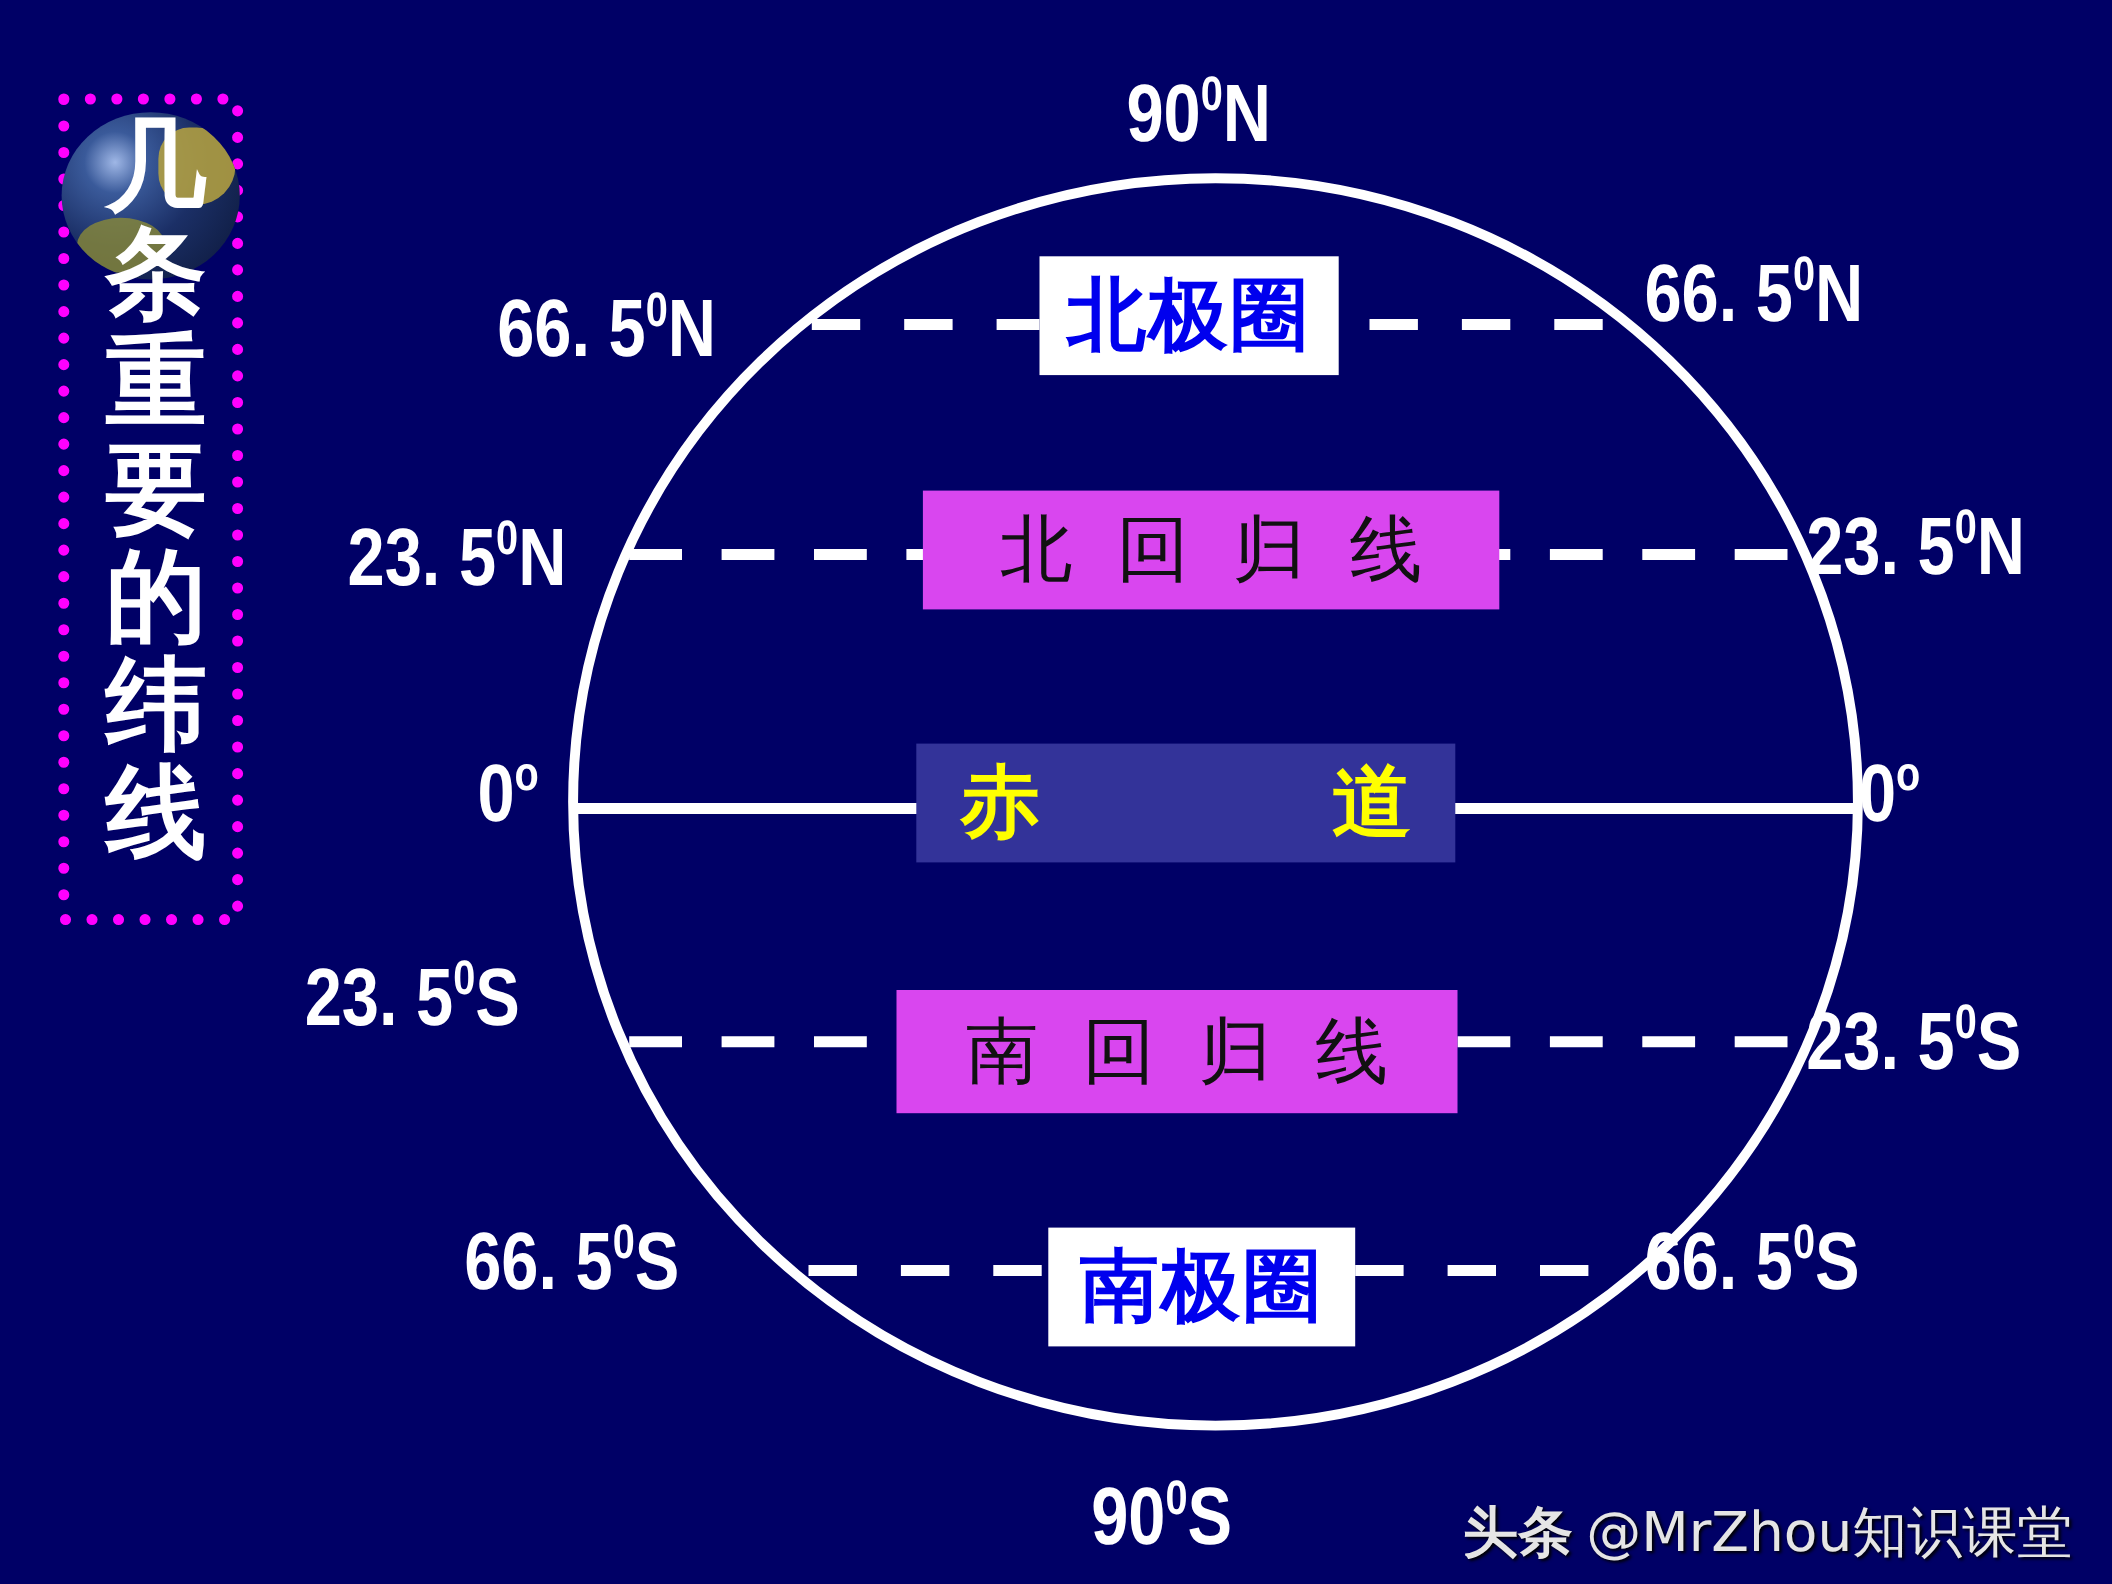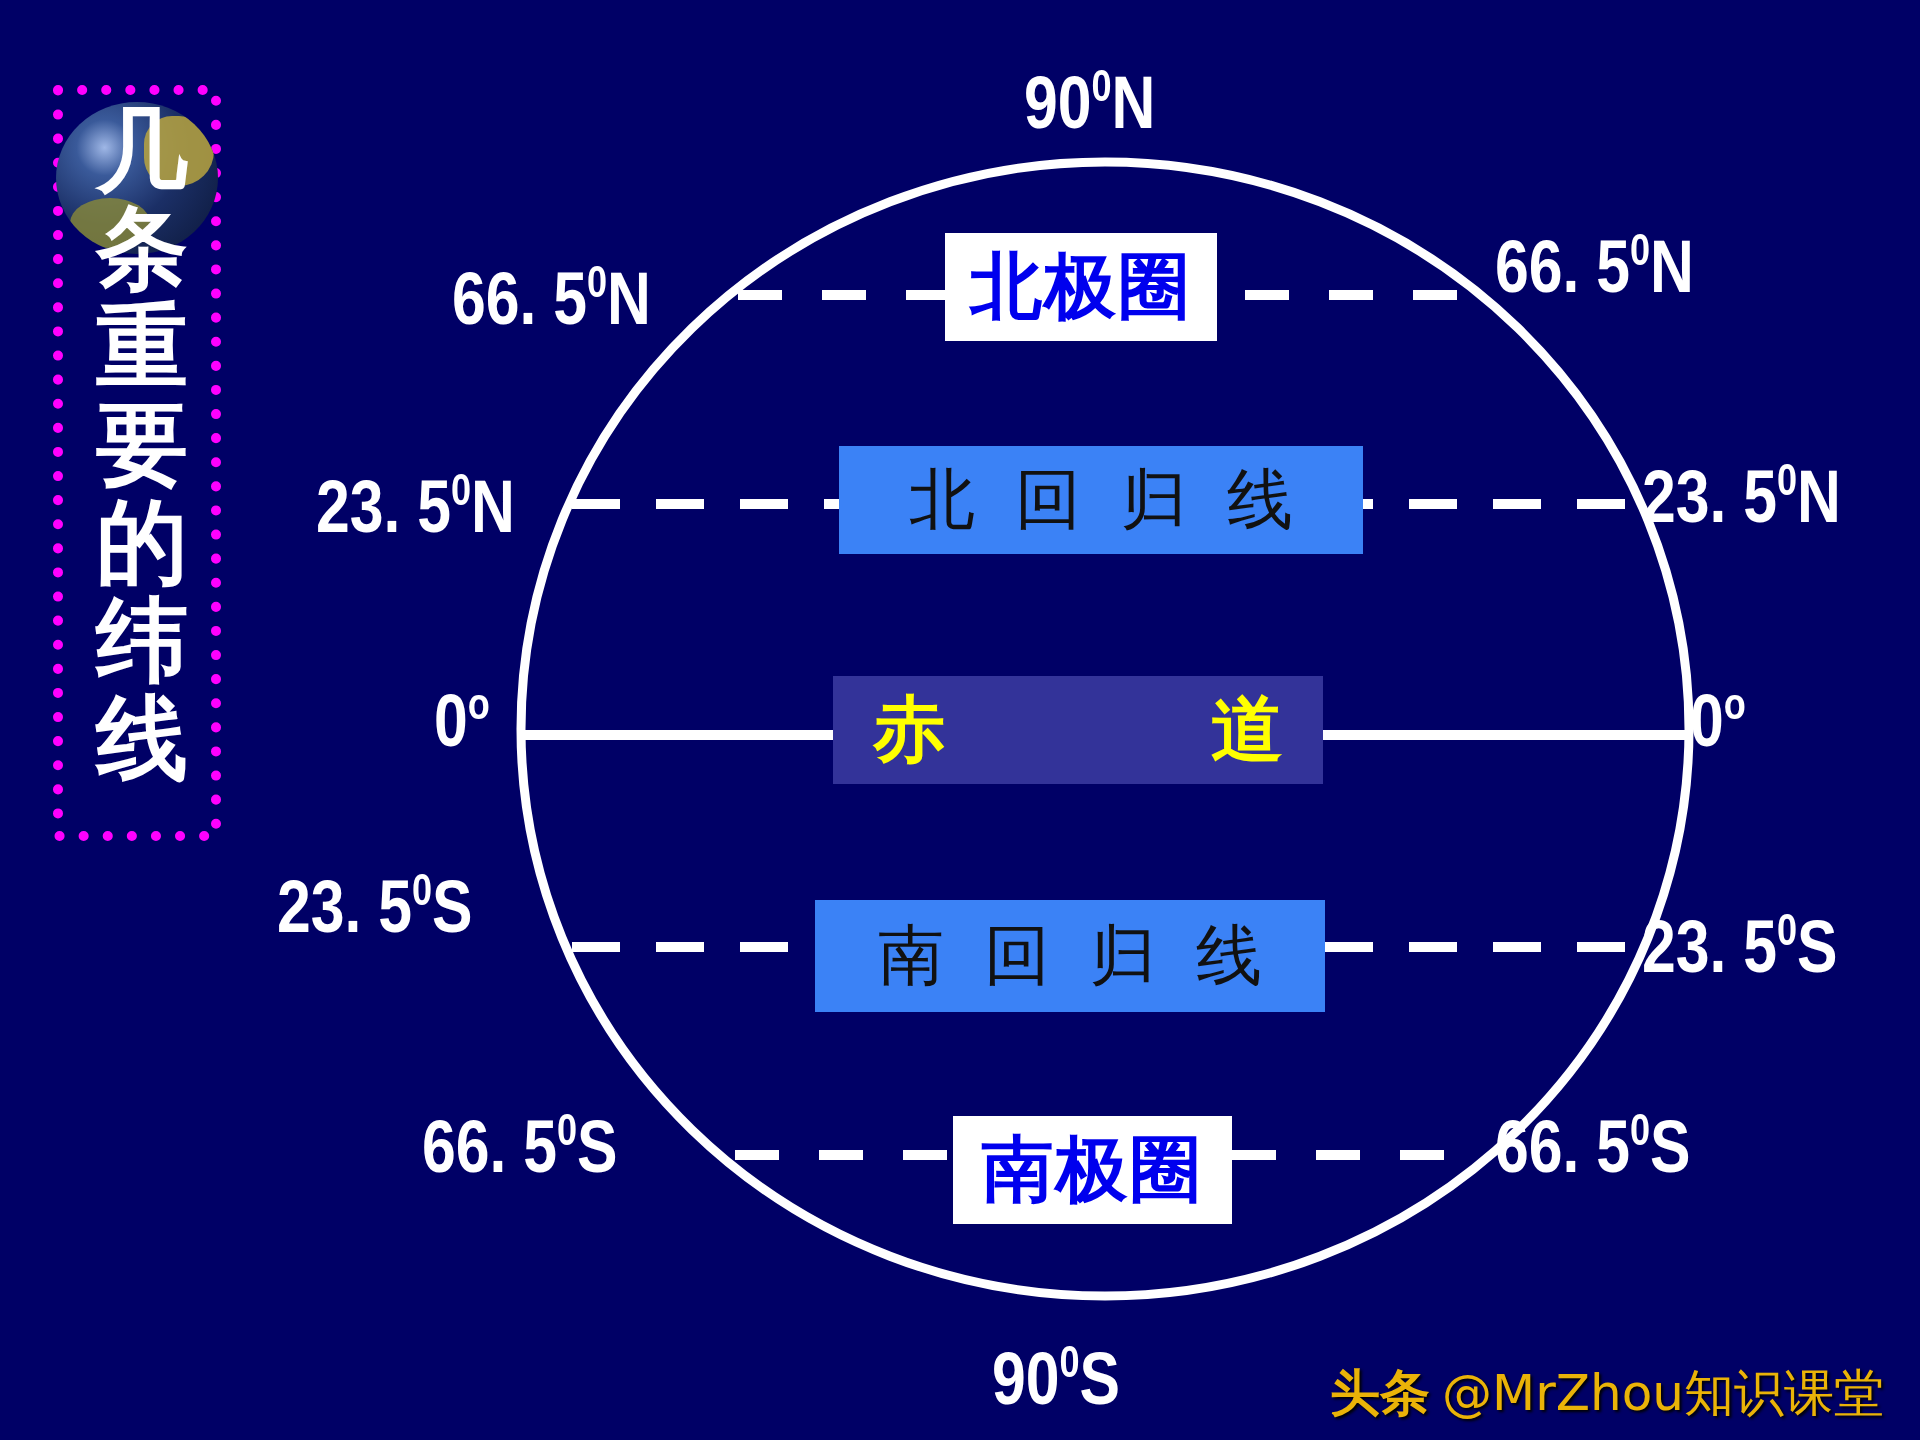--- a/index.html
+++ b/index.html
@@ -3,30 +3,30 @@
 <meta charset="utf-8">
 <style>
   html,body{margin:0;padding:0;}
   body{width:1920px;height:1440px;background:#000066;position:relative;overflow:hidden;font-family:"DejaVu Sans","Liberation Sans",sans-serif;}
   .abs{position:absolute;}
   svg.diagram{position:absolute;left:0;top:0;}
   .lbl{position:absolute;color:#ffffff;font-family:"Liberation Sans","DejaVu Sans",sans-serif;font-weight:bold;font-size:74px;line-height:1;white-space:nowrap;transform:scaleX(0.82);transform-origin:left top;}
   .lbl sup{font-size:44px;vertical-align:top;position:relative;top:-2px;}
   .box{position:absolute;display:flex;align-items:center;justify-content:center;}
   .box-yellow{background:#ffffff;color:#0000ee;font-weight:bold;font-size:72px;letter-spacing:2px;}
-  .box-purple{background:#3b82f6;color:#111111;font-size:66px;letter-spacing:40px;padding-left:40px;}
+  .box-purple{background:#d946ef;color:#111111;font-size:66px;letter-spacing:40px;padding-left:40px;}
   .box-blue{background:#333399;color:#ffff00;font-weight:bold;font-size:72px;justify-content:space-between;padding:0 40px;box-sizing:border-box;}
   .title-box{position:absolute;left:52px;top:84px;width:170px;height:758px;}
   .title-dots{position:absolute;inset:0;}
   .title-text{position:absolute;left:40px;top:18px;width:100px;color:#ffffff;font-weight:bold;font-size:92px;line-height:98px;text-align:center;}
   .globe{position:absolute;left:56px;top:102px;width:162px;height:152px;border-radius:50%;
     background:radial-gradient(circle at 30% 30%, #9fb7e6 0%, #3a5a9a 18%, #1b2f66 50%, #0b1636 100%);overflow:hidden;}
   .land1{position:absolute;left:88px;top:14px;width:70px;height:70px;border-radius:40% 50% 50% 40%;background:#b8a440;opacity:.85;}
   .land2{position:absolute;left:14px;top:96px;width:80px;height:50px;border-radius:50%;background:#8a8a38;opacity:.8;}
-  .watermark{position:absolute;left:1330px;top:1360px;color:#eab308;font-size:50px;white-space:nowrap;text-shadow:2px 2px 3px #000;}
+  .watermark{position:absolute;left:1330px;top:1360px;color:#e5e5e5;font-size:50px;white-space:nowrap;text-shadow:2px 2px 3px #000;}
   .watermark b{font-weight:bold;margin-right:12px;}
 </style>
 </head>
 <body>
 
 <div class="title-box">
   <svg class="title-dots" width="170" height="758">
     <rect x="6" y="6" width="158" height="746" fill="none" stroke="#ff00ff" stroke-width="10" stroke-linecap="round" stroke-dasharray="0.1 24"></rect>
   </svg>
 </div>

